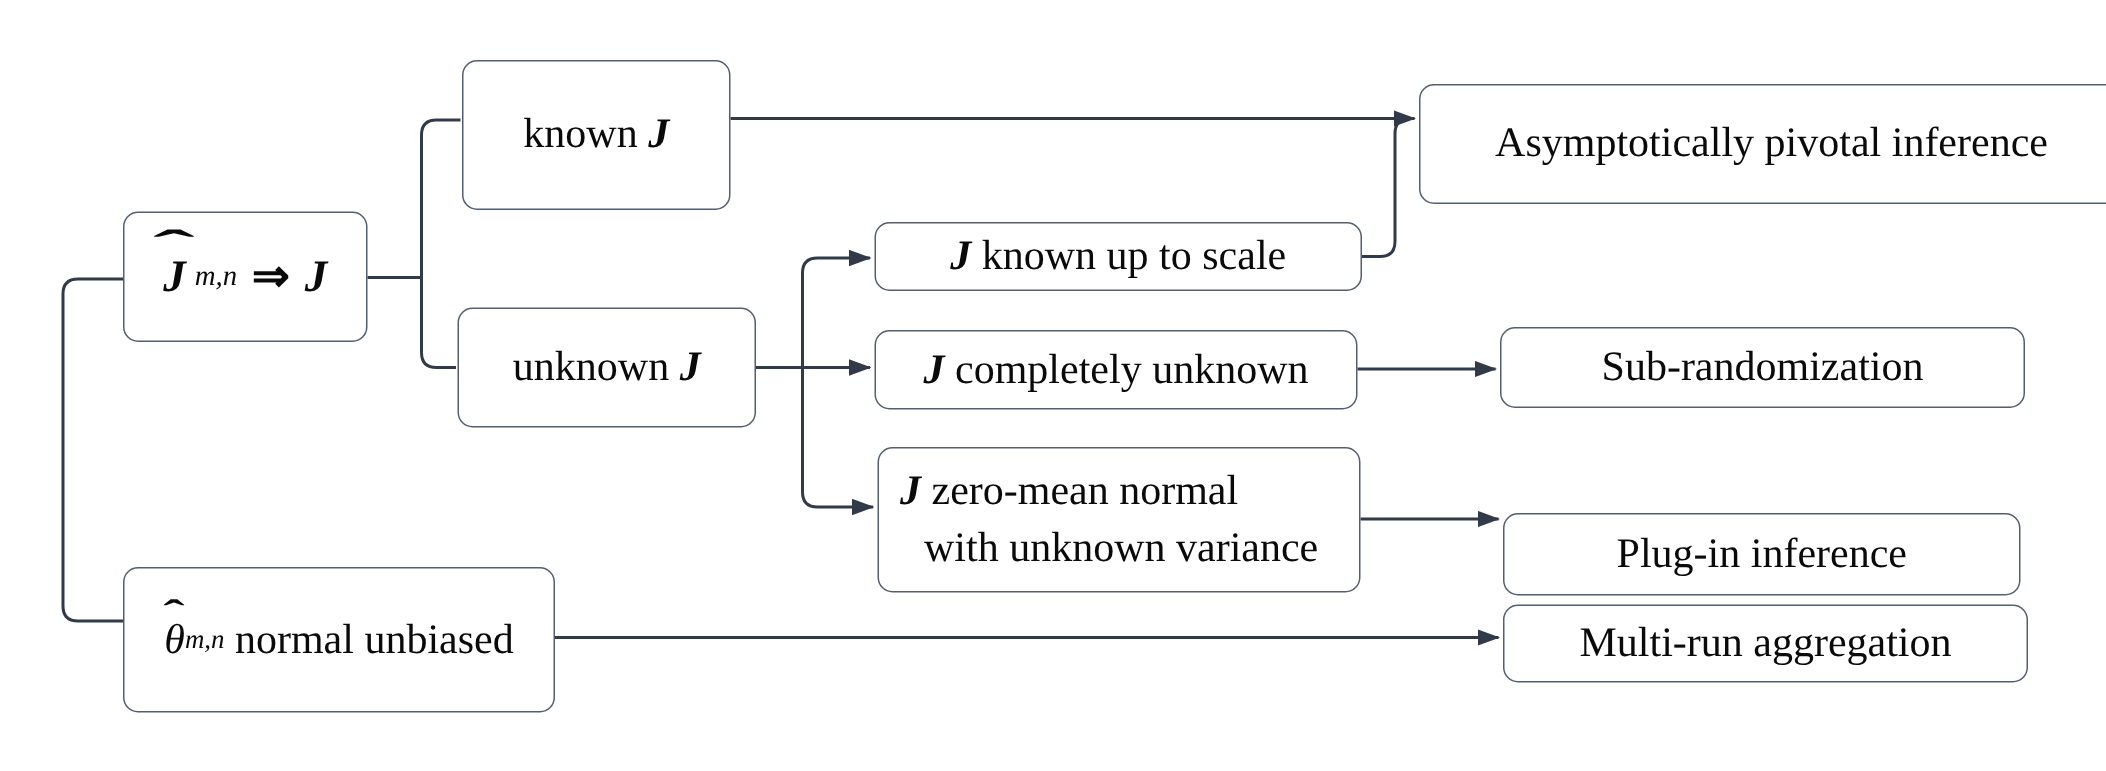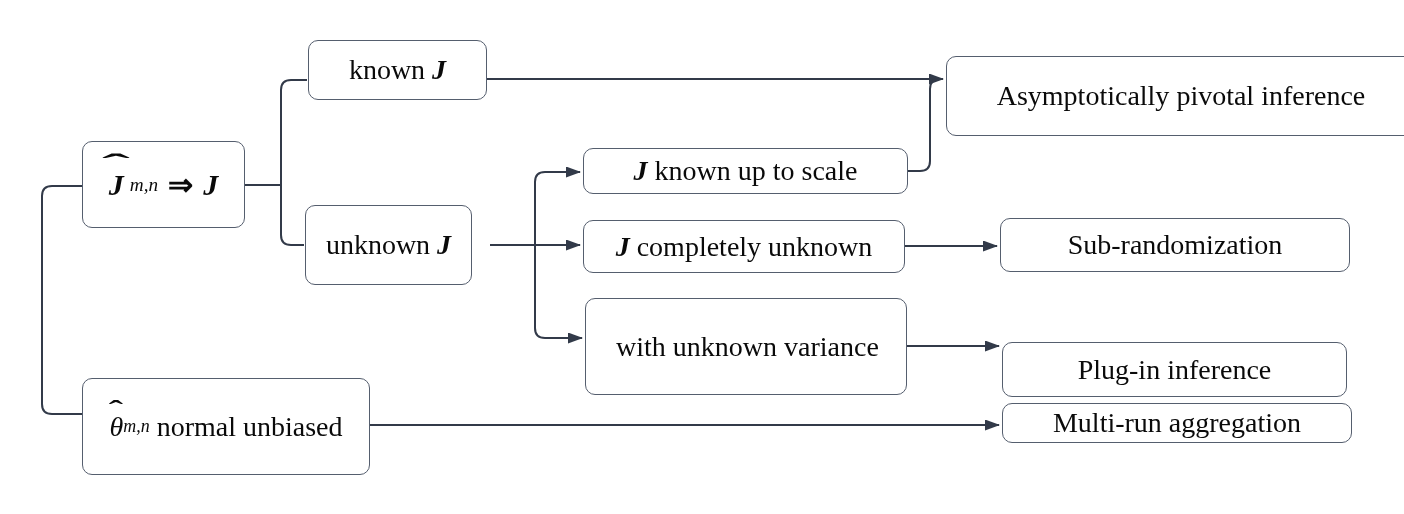--- a/index.html
+++ b/index.html
@@ -41,33 +41,33 @@
     position:absolute;left:50%;top:-0.56em;
     transform:translateX(-50%) scaleX(3.1) scaleY(1.1);
     font-weight:bold;font-style:normal;font-size:0.9em;line-height:1;
   }
   .hat-narrow{transform:translateX(-50%) scaleX(1.7) scaleY(1.0);top:-0.5em;}
   .msub{font-size:0.64em;font-style:italic;vertical-align:-0.35em;}
   .gap-sub{margin-left:6px;}
   .implies{font-weight:bold;margin:0 10px;}
   
   #n-jhat     {left:82px;  top:141px; width:163px; height:87px; font-size:30px;}
-  #n-knownj   {left:308px; top:40px;  width:179px; height:60px;}
-  #n-unknownj {left:305px; top:205px; width:167px; height:80px;}
+  #n-knownj   {left:308px; top:40px;  width:179px; height:100px;}
+  #n-unknownj {left:305px; top:205px; width:199px; height:80px;}
   #n-scale    {left:583px; top:148px; width:325px; height:46px;}
   #n-complete {left:583px; top:220px; width:322px; height:53px;}
   #n-zeromean {left:585px; top:298px; width:322px; height:97px;
                flex-direction:column;align-items:flex-start;
                justify-content:center;padding-left:14px;line-height:1.35;}
   #n-zeromean .line2{margin-left:16px;}
   #n-pivotal  {left:946px; top:40px;  width:470px; height:80px;margin-top:16px;}
   #n-subrand  {left:1000px;top:218px; width:350px; height:54px;}
   #n-plugin   {left:1002px;top:318px; width:345px; height:55px;margin-top:24px;}
   #n-theta    {left:82px;  top:378px; width:288px; height:97px;}
-  #n-multirun {left:1002px;top:403px; width:350px; height:40px;}
+  #n-multirun {left:1002px;top:403px; width:350px; height:52px;}
 </style>
 </head>
 <body>
 
 <div id="stage">
 
   <svg id="wires" viewBox="0 0 1404 514" xmlns="http://www.w3.org/2000/svg">
     <defs>
       <marker id="arrow" viewBox="0 0 15 11" refX="14" refY="5.5" markerWidth="15" markerHeight="11" markerUnits="userSpaceOnUse" orient="auto-start-reverse">
         <path class="arrowhead" d="M0,0 L15,5.5 L0,11 Z"></path>
@@ -100,20 +100,21 @@
 
   <div class="node" id="n-scale">
     <span class="mj">J</span><span> known up to scale</span>
   </div>
 
   <div class="node" id="n-complete">
     <span class="mj">J</span><span> completely unknown</span>
   </div>
 
   <div class="node" id="n-zeromean">
+    <span class="line1"><span class="mj">J</span><span> zero-mean normal</span></span>
     <span class="line2">with unknown variance</span>
   </div>
 
   <div class="node" id="n-pivotal">
     <span>Asymptotically </span><span class="bold">pivotal</span><span> inference</span>
   </div>
 
   <div class="node" id="n-subrand">
     <span class="bold">Sub-randomization</span>
   </div>

